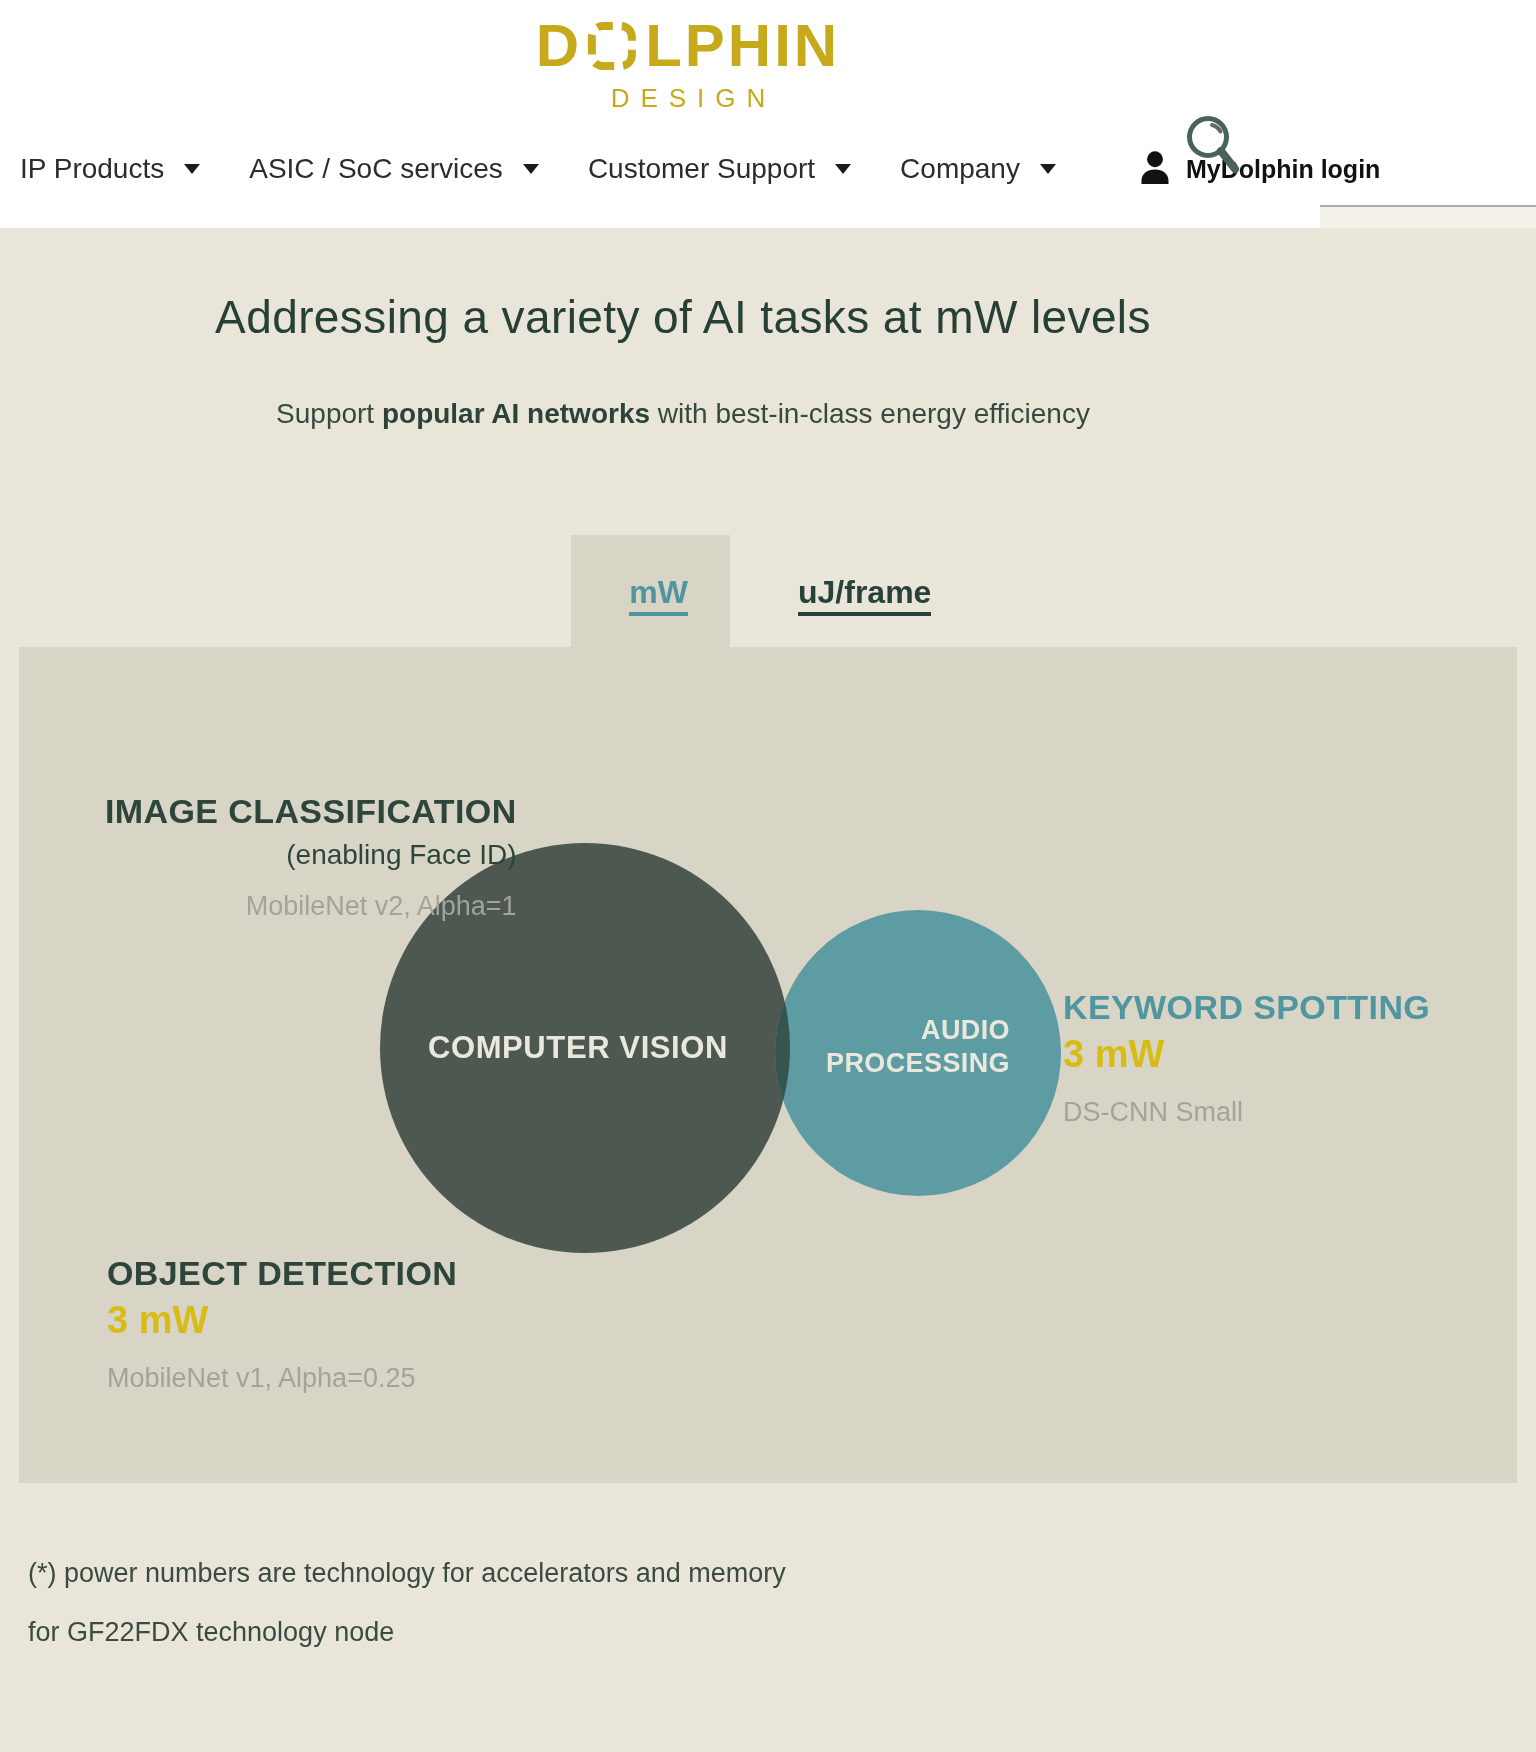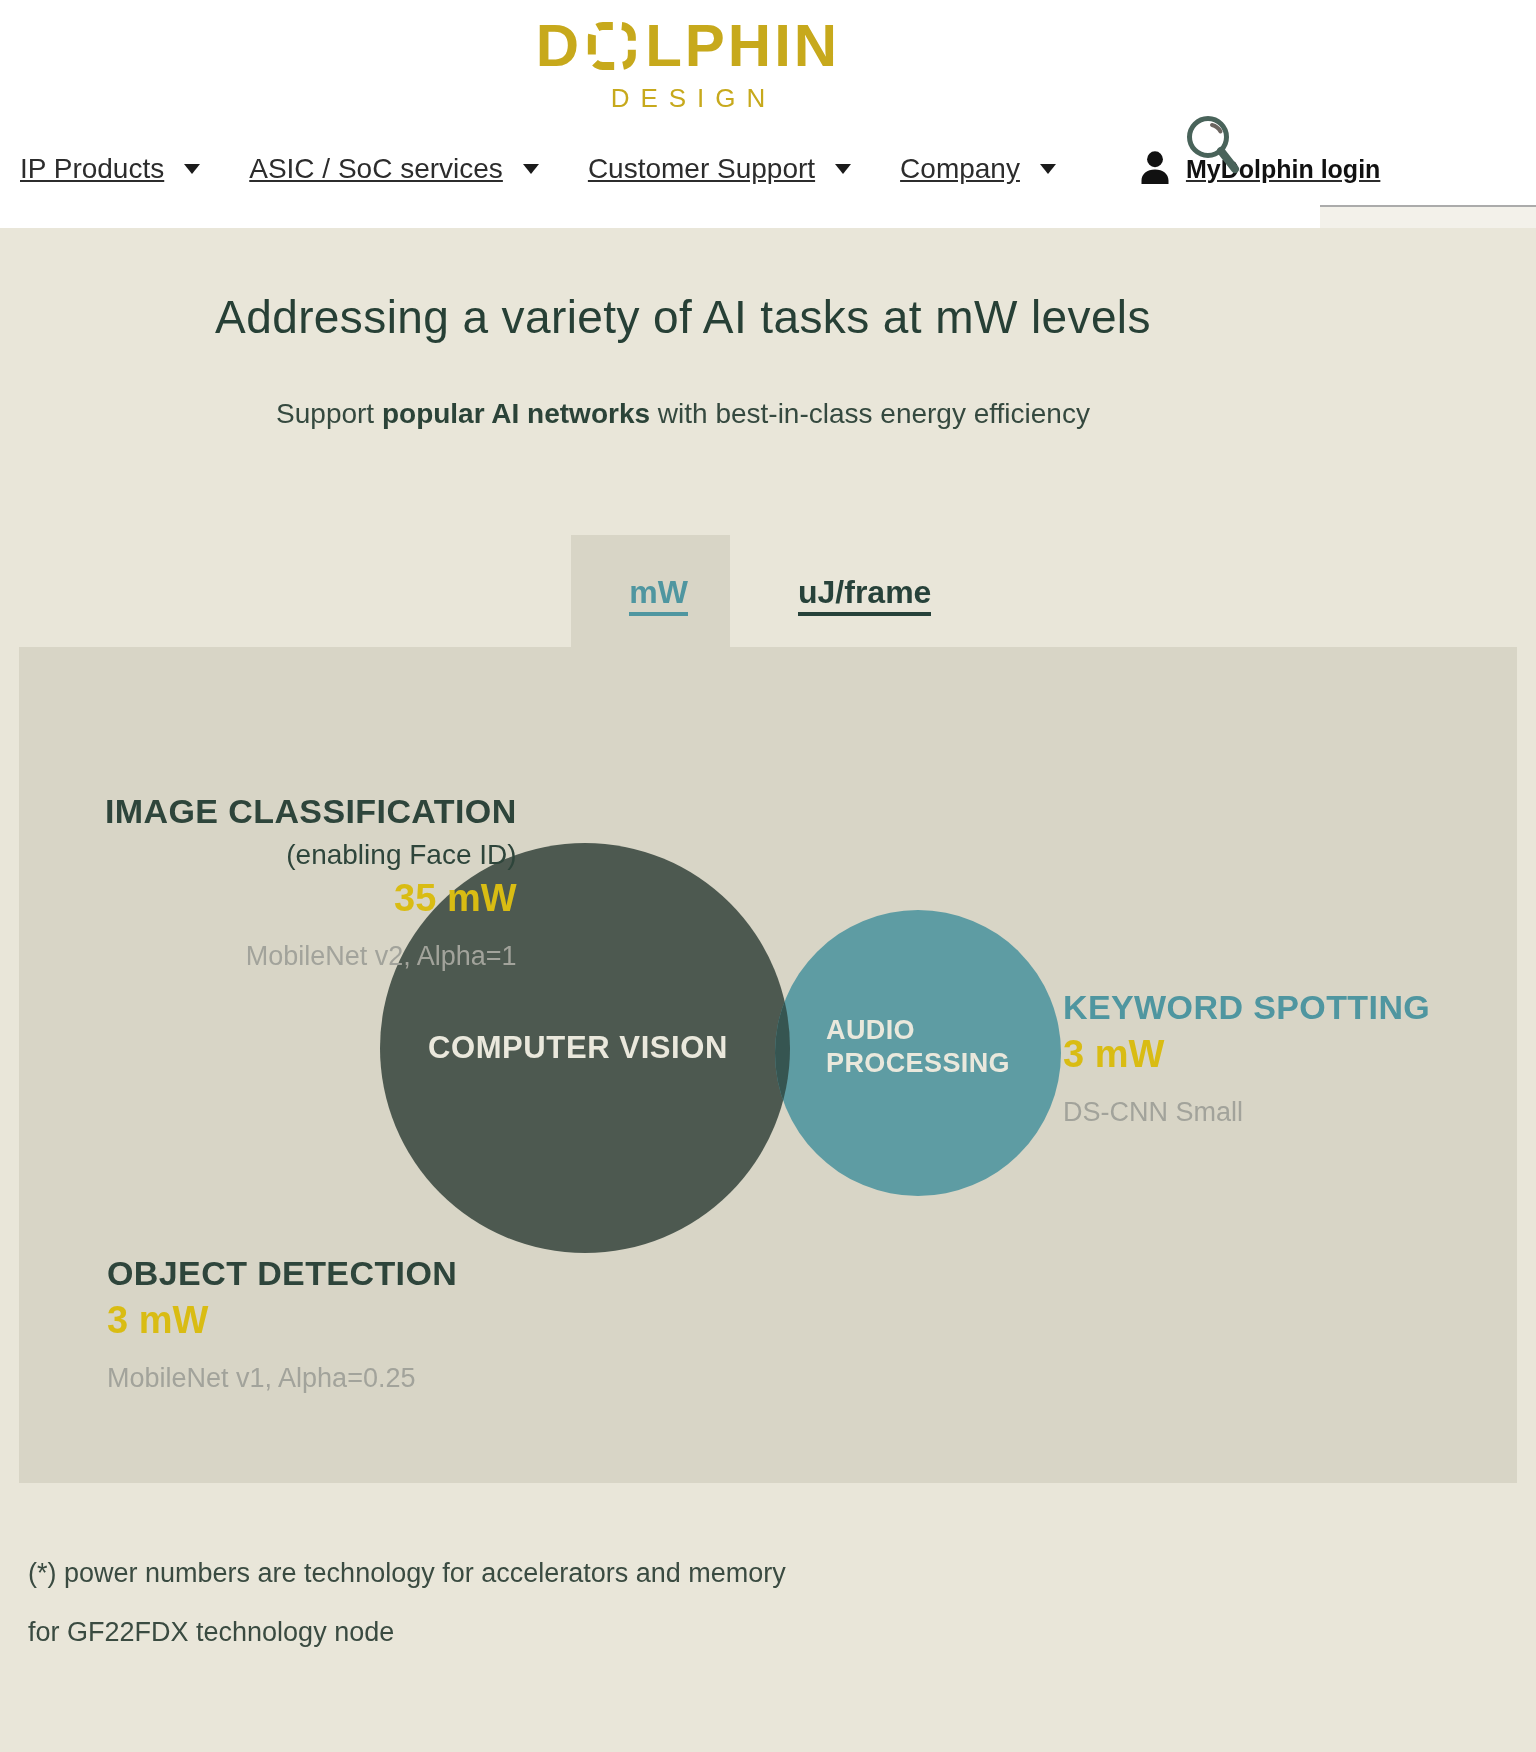--- a/index.html
+++ b/index.html
@@ -6,21 +6,21 @@
   html,body { background:#ffffff; }
   body { font-family:"Liberation Sans", sans-serif; }
   #page { position:relative; width:1536px; height:1752px; background:#ffffff; overflow:hidden; }
 
   
   .logo { position:absolute; top:16px; left:688px; transform:translateX(-50%); text-align:center; color:#C7A91C; }
   .logo-word { display:flex; align-items:center; justify-content:center; font-size:60px; font-weight:700; letter-spacing:3px; line-height:1; }
   .logo-o { margin:0 7px 0 4px; }
   .logo-tagline { margin-top:7px; font-size:26px; font-weight:400; letter-spacing:11px; text-indent:11px; }
 
-  .nav { position:absolute; top:148px; left:20px; display:flex; column-gap:49px; font-size:28px; color:#2C2C2C;text-decoration:underline; }
+  .nav { position:absolute; top:148px; left:20px; display:flex; column-gap:49px; font-size:28px; color:#2C2C2C; }
   .nav-item { display:flex; align-items:center; column-gap:20px; cursor:pointer; }
   .caret { width:0; height:0; border-left:8px solid transparent; border-right:8px solid transparent; border-top:10px solid #1b1b1b; }
   .login { display:flex; align-items:center; column-gap:13px; margin-left:32px; cursor:pointer; }
   .login-label { font-size:25px; font-weight:700; color:#111111; }
   .search-btn { position:absolute; top:112px; left:1183px; cursor:pointer; }
   .search-panel { position:absolute; top:205px; left:1320px; width:216px; height:23px; background:#F3F1EA; border-top:2px solid #ABABAB; }
 
   
   .body-bg { position:absolute; top:228px; left:0; width:1536px; height:1524px; background:#E9E6D9; }
 
@@ -45,21 +45,21 @@
   .lg-title { font-size:34px; font-weight:700; letter-spacing:0.4px; color:#2E453B; }
   .lg-title.teal { color:#4F96A0; }
   .lg-note { font-size:28px; color:#2E453B; margin-top:9px; }
   .lg-power { font-size:38px; font-weight:700; color:#D9BC13; margin-top:7px; }
   .lg-model { font-size:27px; color:#A2A39B; margin-top:21px; }
 
   .grp-image { top:792px; left:105px;text-align:right; }
   .grp-keyword { top:988px; left:1063px; }
   .grp-object { top:1254px; left:107px; }
 
-  .circle-label { position:absolute; transform:translate(-50%,-50%); text-align:left; color:#EAE8DC; font-weight:700; white-space:nowrap; }
+  .circle-label { position:absolute; transform:translate(-50%,-50%); text-align:right; color:#EAE8DC; font-weight:700; white-space:nowrap; }
   .cl-cv { top:1048px; left:578px; font-size:31px; letter-spacing:0.6px; }
   .cl-audio { top:1047px; left:918px; font-size:27px; line-height:1.22; letter-spacing:0.4px; }
 
   
   .footnote { position:absolute; left:28px; top:1558px; font-size:27px; color:#3A4B41; }
   .footnote div + div { margin-top:28px; }
 </style>
 </head>
 <body>
 
@@ -135,21 +135,20 @@
 
   <div class="circle-label cl-cv">COMPUTER VISION</div>
   <div class="circle-label cl-audio">
     <div>AUDIO</div>
     <div>PROCESSING</div>
   </div>
 
   <div class="label-group grp-image">
     <div class="lg-title">IMAGE CLASSIFICATION</div>
     <div class="lg-note">(enabling Face ID)</div>
-    <div class="lg-power">35 mW</div>
     <div class="lg-model">MobileNet v2, Alpha=1</div>
   </div>
 
   <div class="label-group grp-keyword">
     <div class="lg-title teal">KEYWORD SPOTTING</div>
     <div class="lg-power">3 mW</div>
     <div class="lg-model">DS-CNN Small</div>
   </div>
 
   <div class="label-group grp-object">

